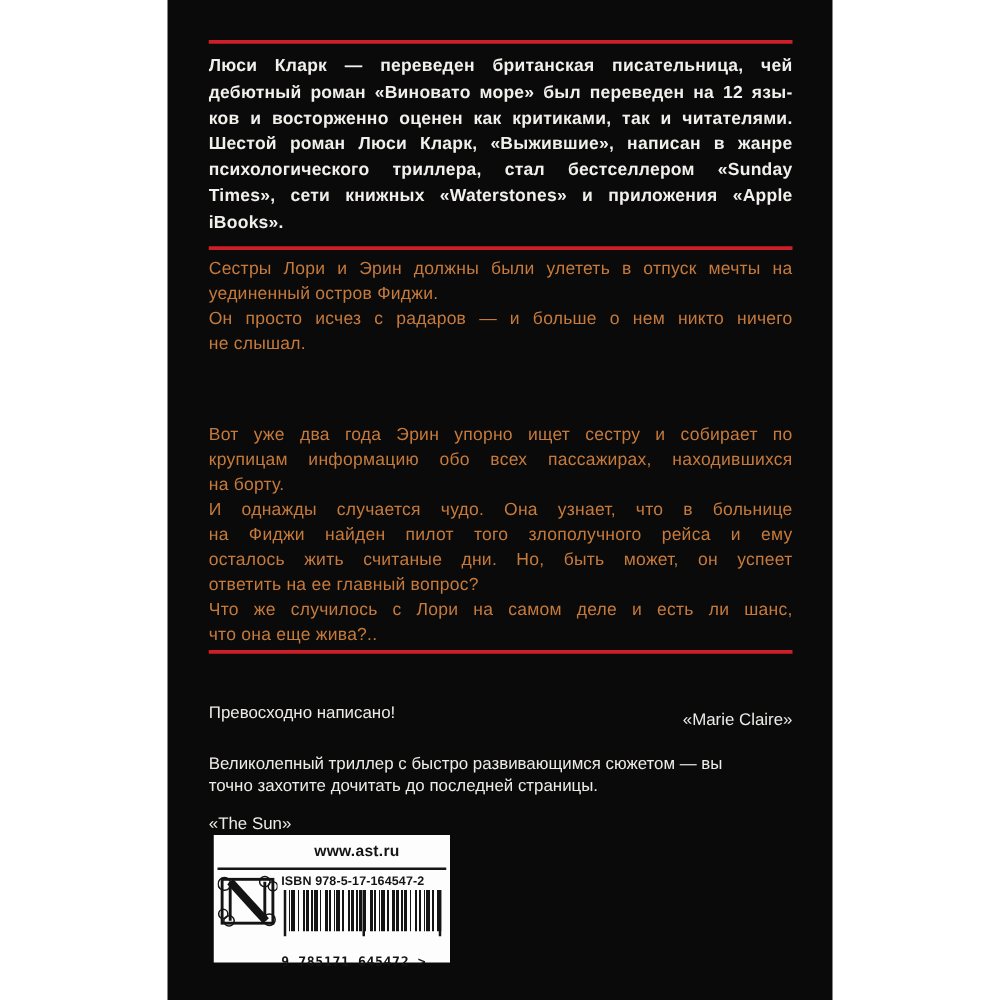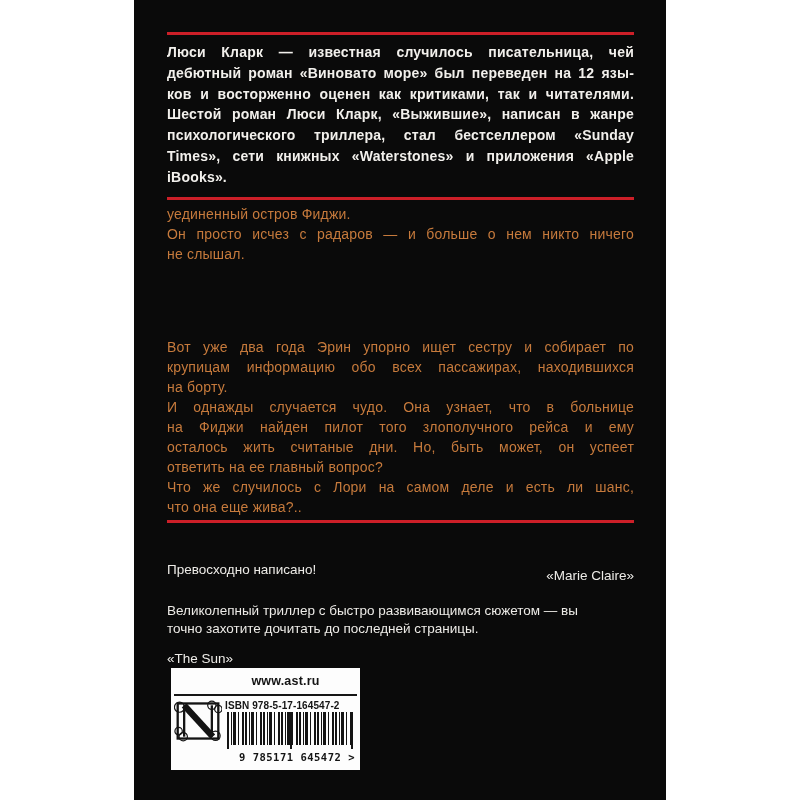--- a/index.html
+++ b/index.html
@@ -57,48 +57,49 @@
       #141414 0 2px,#fdfdfd 2px 4px,#141414 4px 5px,#fdfdfd 5px 6px,
       #141414 6px 9px,#fdfdfd 9px 11px,#141414 11px 12px,#fdfdfd 12px 15px,
       #141414 15px 17px,#fdfdfd 17px 18px);
   }
   .guard{position:absolute;top:0;width:2px;height:37px;background:#141414;}
   .g-left{left:0;}
   .g-mid{left:50%;}
   .g-right{right:0;}
   .digits{
     font-family:"DejaVu Sans Mono", monospace;
-    font-size:10.5px;font-weight:bold;text-align:right;margin-top:6px;
+    font-size:10.5px;font-weight:bold;text-align:left;margin-top:19px;
     white-space:nowrap;letter-spacing:0.5px;
   }
 </style>
 </head>
 <body>
 
 <div class="page">
   <div class="cover">
 
     <div class="rule rule1"></div>
 
     <div class="tblock author">
         <div>
-          <div class="pline">Люси Кларк — известная случилось писательница, чей</div>
+          <div class="pline">Люси Кларк — переведен британская писательница, чей</div>
           <div class="pline">дебютный роман «Виновато море» был переведен на 12 язы-</div>
           <div class="pline">ков и восторженно оценен как критиками, так и читателями.</div>
           <div class="pline">Шестой роман Люси Кларк, «Выжившие», написан в жанре</div>
           <div class="pline">психологического триллера, стал бестселлером «Sunday</div>
           <div class="pline">Times», сети книжных «Waterstones» и приложения «Apple</div>
           <div class="pline last">iBooks».</div>
         </div>
       </div>
 
     <div class="rule rule2"></div>
 
     <div class="tblock syn syn-a">
         <div>
+          <div class="pline">Сестры Лори и Эрин должны были улететь в отпуск мечты на</div>
           <div class="pline last">уединенный остров Фиджи.</div>
         </div>
         <div>
           <div class="pline">Он просто исчез с радаров — и больше о нем никто ничего</div>
           <div class="pline last">не слышал.</div>
         </div>
       </div>
 
     <div class="tblock syn syn-b">
         <div>

